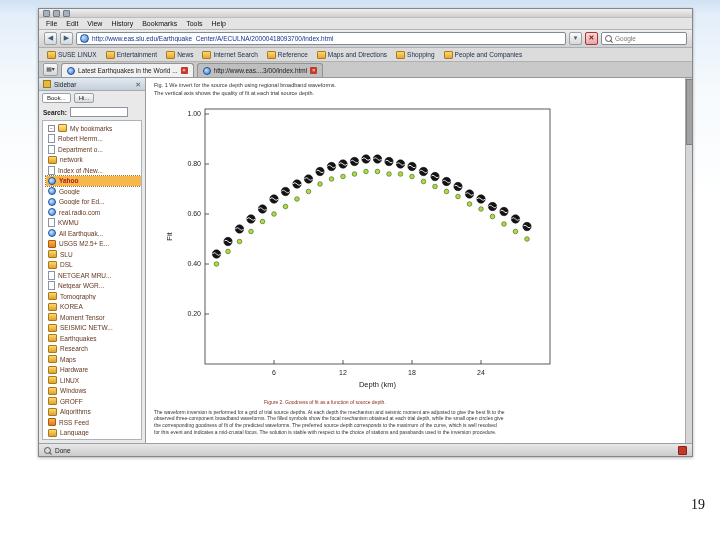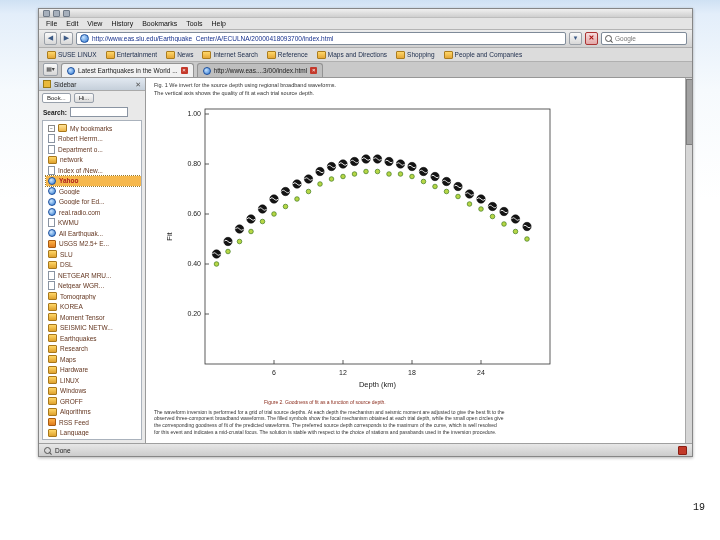--- a/index.html
+++ b/index.html
@@ -77,21 +77,21 @@
   .chart-wrap{margin:4px 0 0 6px;}
   .caption{font-size:5px;color:#8a2a1a;margin:1px 0 0 110px;}
   .footer{margin-top:4px;text-align:justify;line-height:1.35;}
   .footer-line{font-size:5px;color:#333;}
   .scrollbar{position:absolute;right:0;top:0;bottom:0;width:6px;background:#d6d6d6;border-left:1px solid #a8a8a8;}
   .scroll-thumb{position:absolute;top:1px;left:0;width:5px;height:64px;background:#a2a2a2;border:1px solid #7d7d7d;}
   .statusbar{height:12px;display:flex;align-items:center;gap:4px;padding:0 5px;
     background:linear-gradient(#e7e7e7,#cccccc);border-top:1px solid #9f9f9f;}
   .status-text{font-size:6.5px;color:#222;}
   .status-ind{margin-left:auto;width:7px;height:7px;background:#c23a2a;border:1px solid #8a1f14;border-radius:1px;}
-  .page-number{position:absolute;right:15px;bottom:27px;font-family:Liberation Mono, monospace;font-size:10px;color:#111;}
+  .page-number{position:absolute;right:15px;bottom:27px;font-family:Liberation Serif, serif;font-size:14px;color:#111;}
   svg text{font-family:"Liberation Sans",sans-serif;}
 </style>
 </head>
 <body>
 
 <div class="slide">
 
   <div class="browser">
 
     <div class="win-top">

